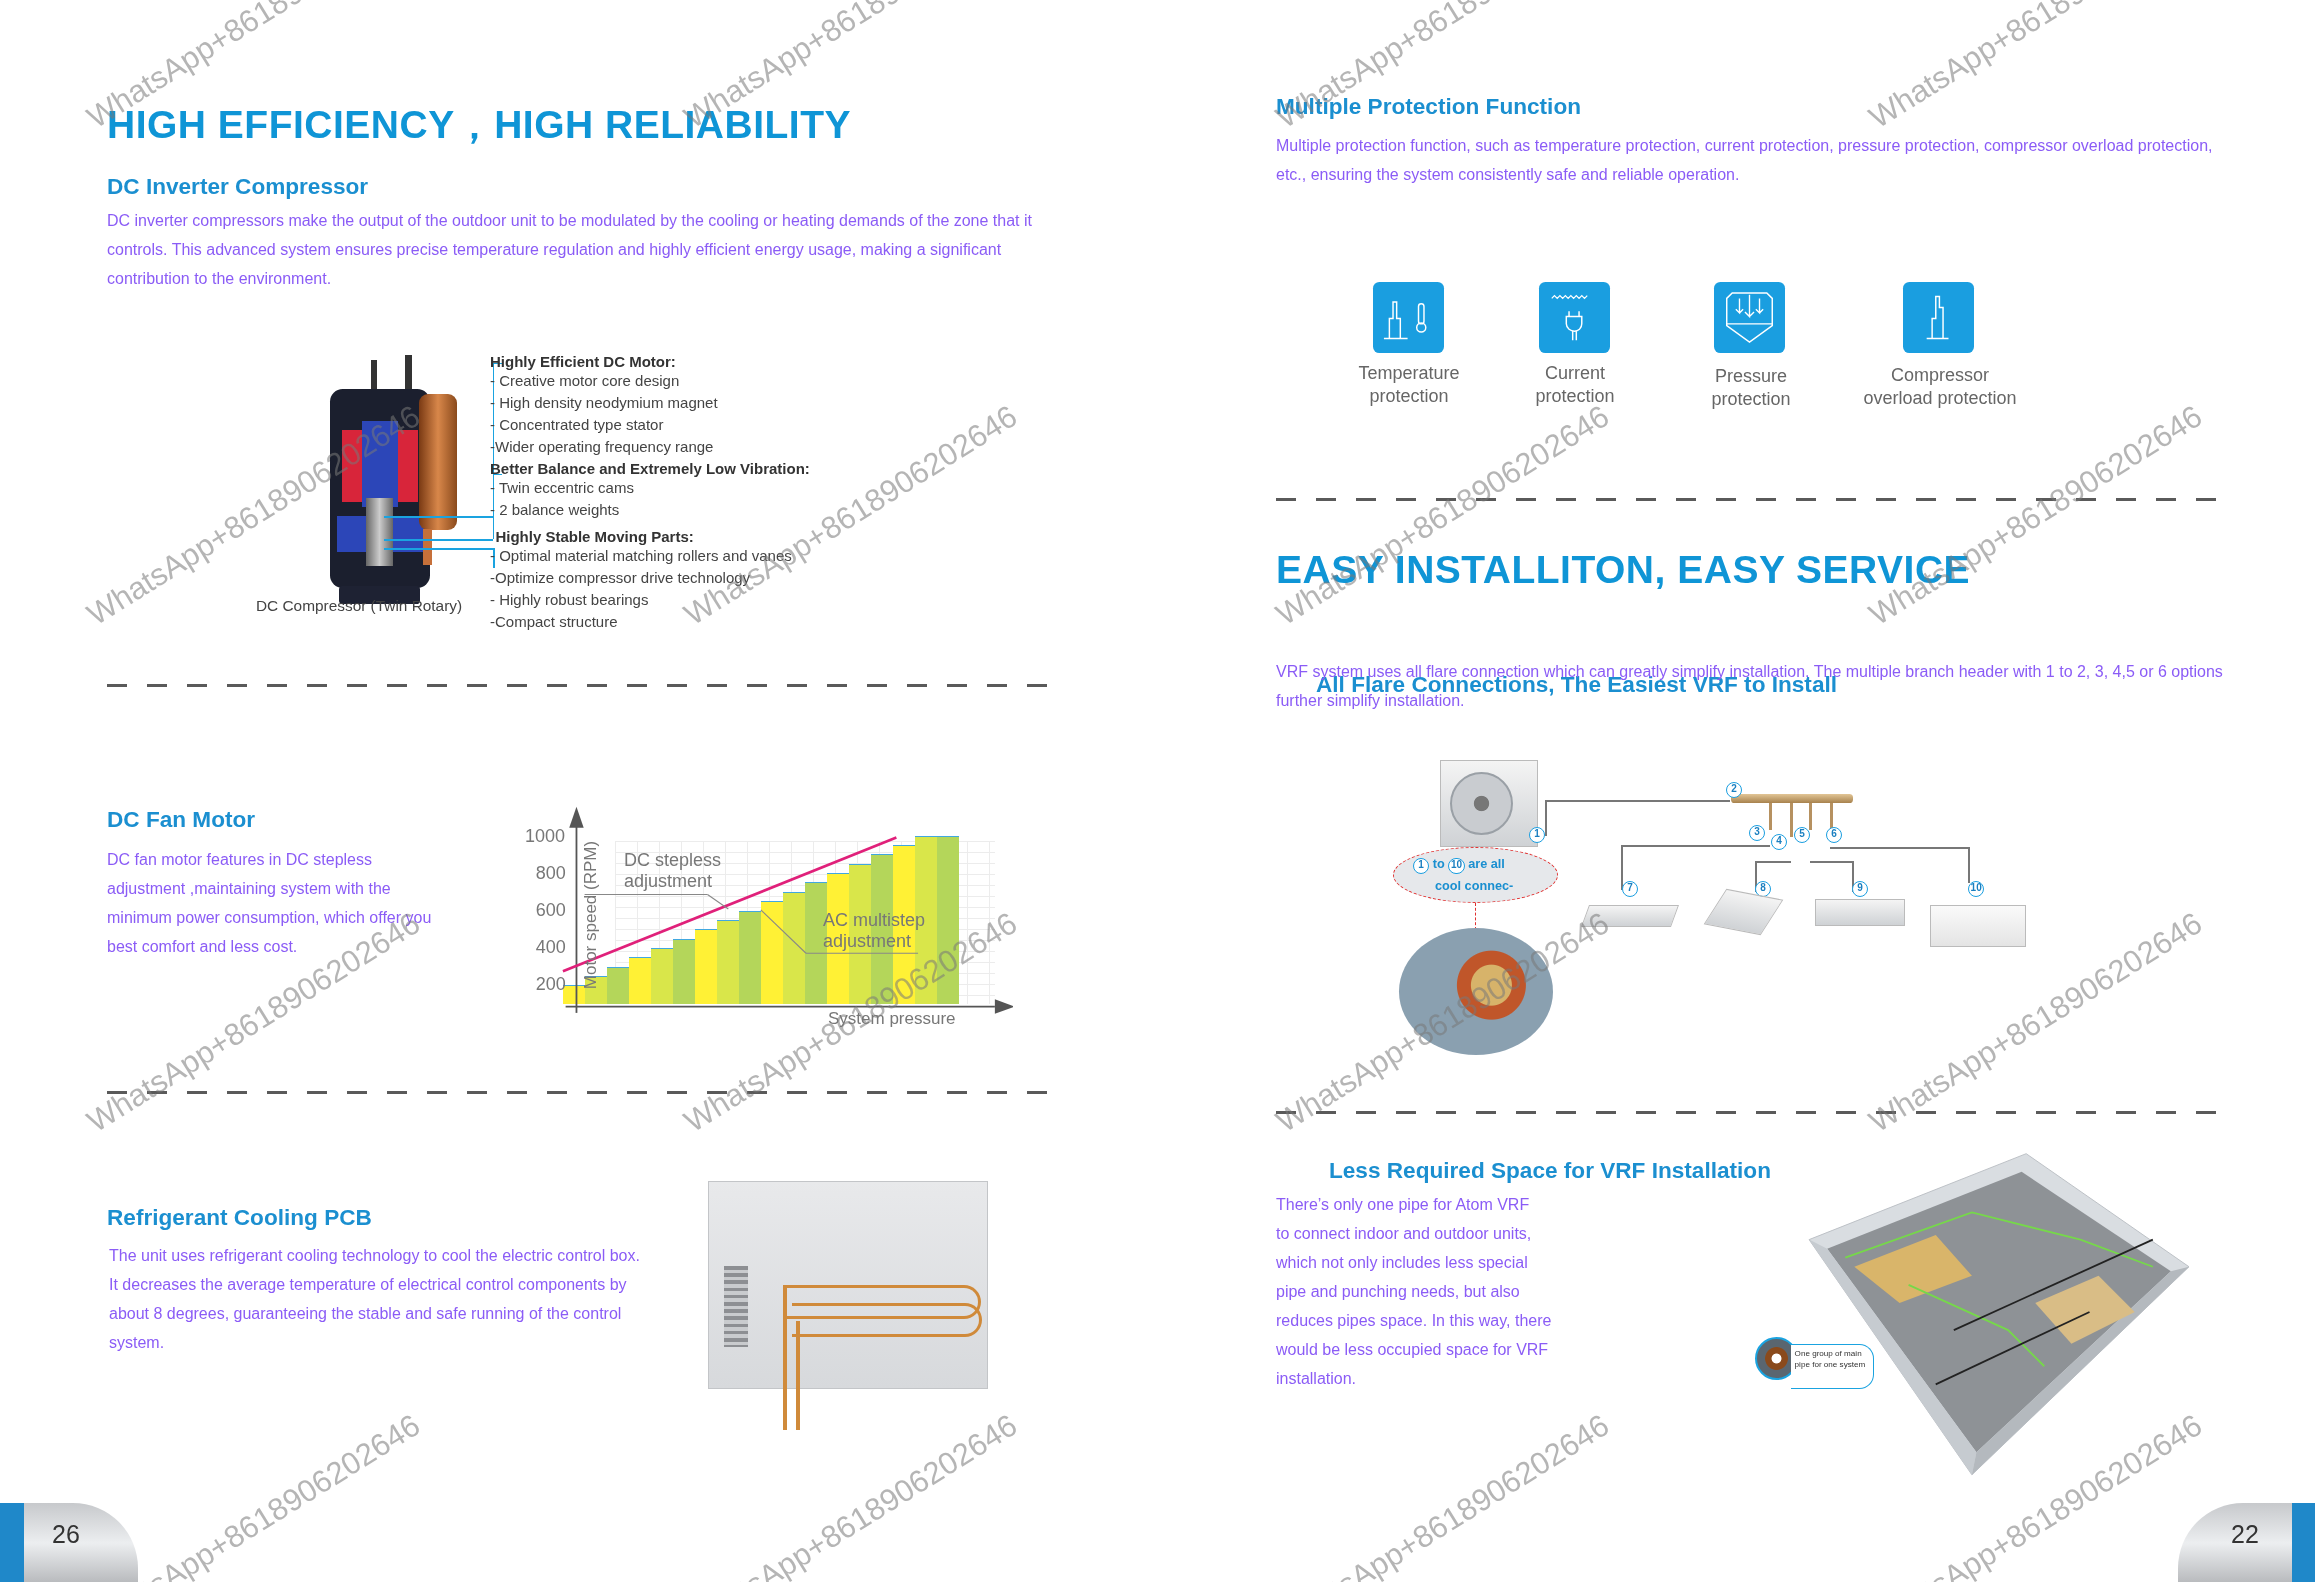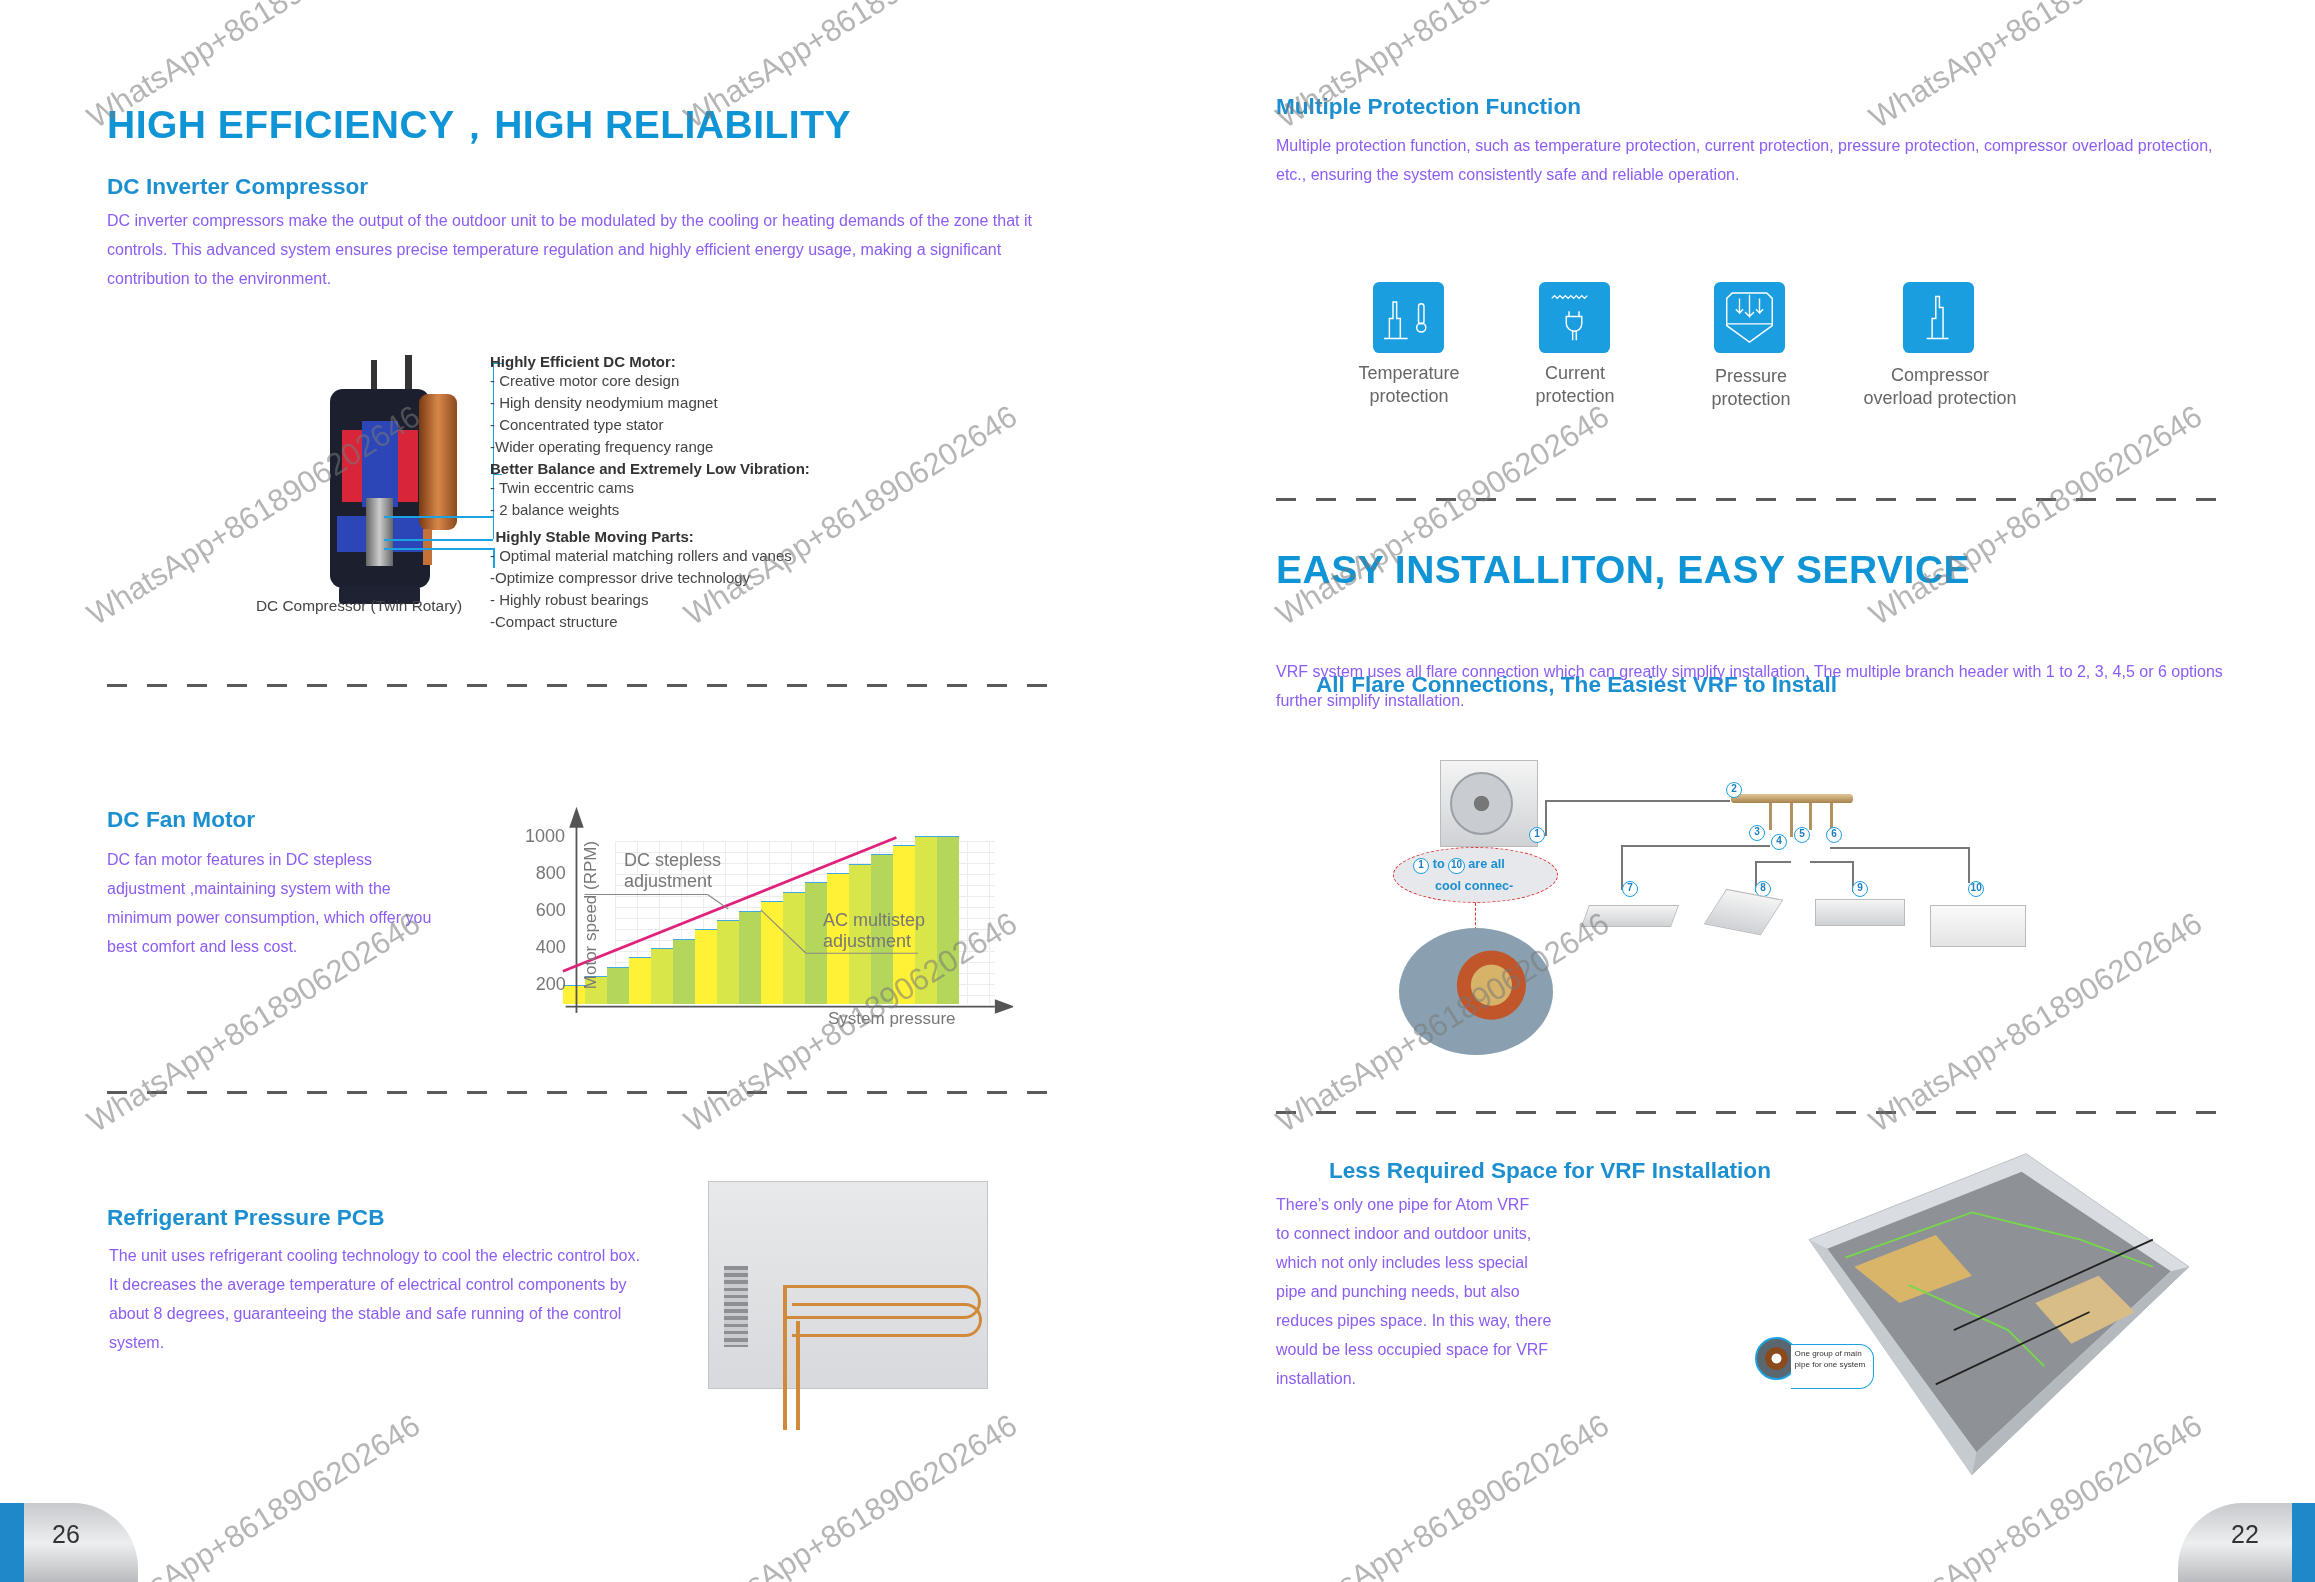--- a/index.html
+++ b/index.html
@@ -136,21 +136,21 @@
     <div class="ytick" style="left:-7.2px;top:104px;">600</div>
     <div class="ytick" style="left:-7.2px;top:67px;">800</div>
     <div class="ytick" style="left:-18px;top:30px;">1000</div>
     <div class="abs" style="left:81px;top:54px;width:109px;font-size:18px;line-height:21px;color:#777;">DC stepless adjustment</div>
     <div class="abs" style="left:280px;top:114px;width:118px;font-size:18px;line-height:21px;color:#777;">AC multistep adjustment</div>
     <div class="abs" style="left:285px;top:213px;font-size:17px;color:#777;">System pressure</div>
   </div>
 
   <div class="dash" style="left:107px;top:1091px;width:954px;"></div>
 
-  <div class="abs h2" style="left:107px;top:1205px;">Refrigerant Pressure PCB</div>
+  <div class="abs h2" style="left:107px;top:1205px;">Refrigerant Cooling PCB</div>
   <div class="abs para" style="left:109px;top:1241px;width:538px;">The unit uses refrigerant cooling technology to cool the electric control box. It decreases the  average temperature of electrical control components by about 8 degrees, guaranteeing the stable and safe running of the control system.</div>
 
   <div>
     <div class="abs" style="left:708px;top:1181px;width:280px;height:208px;background:linear-gradient(180deg,#e8e9eb,#d7d9dc);border:0.9px solid #c3c5c8;"></div>
     <div class="abs" style="left:724px;top:1266px;width:23.5px;height:81px;background:repeating-linear-gradient(180deg,#8d8f93 0 3.6px,#c9cbce 3.6px 7.2px);"></div>
     <div class="abs" style="left:787px;top:1285px;width:194px;height:34px;border:3.6px solid #d08a3a;border-left:none;border-radius:0 18px 18px 0;"></div>
     <div class="abs" style="left:792px;top:1303px;width:190px;height:34px;border:3.6px solid #d08a3a;border-left:none;border-radius:0 18px 18px 0;"></div>
     <div class="abs" style="left:783px;top:1285px;width:3.6px;height:145px;background:#d08a3a;"></div>
     <div class="abs" style="left:796px;top:1321px;width:3.6px;height:109px;background:#d08a3a;"></div>
   </div>

